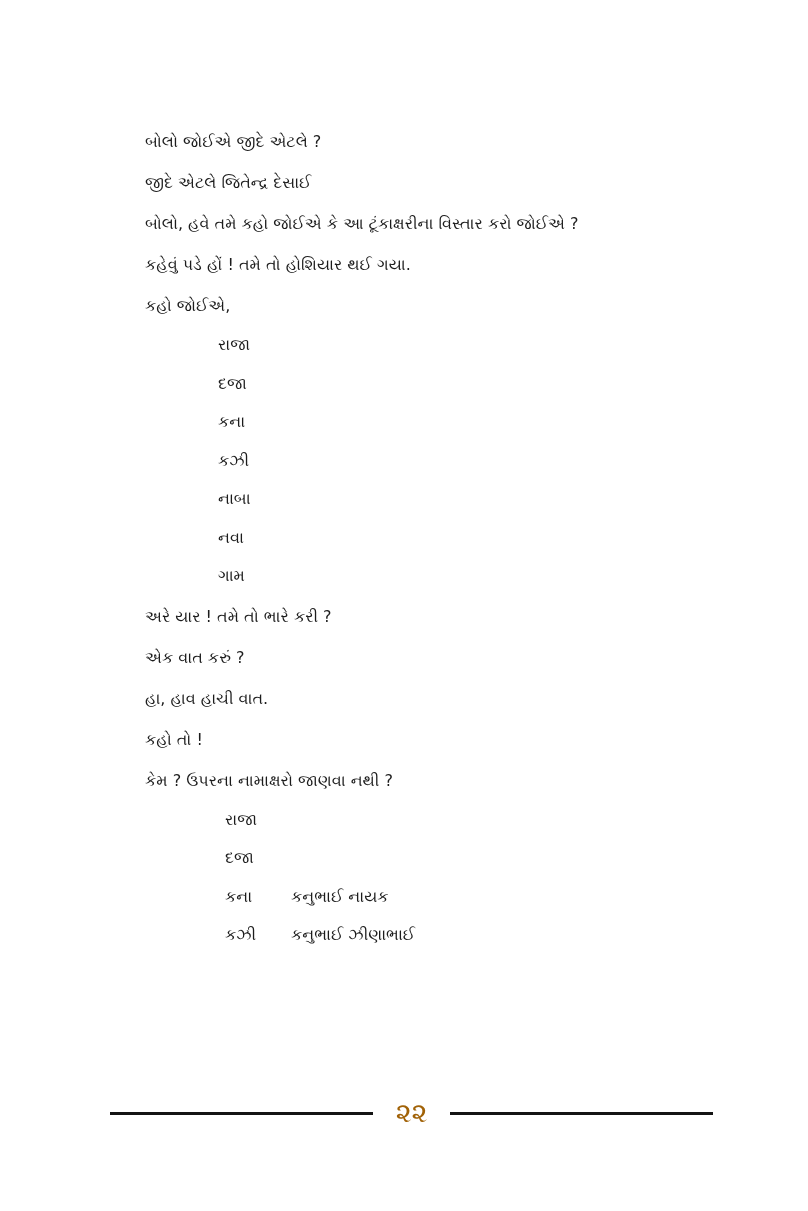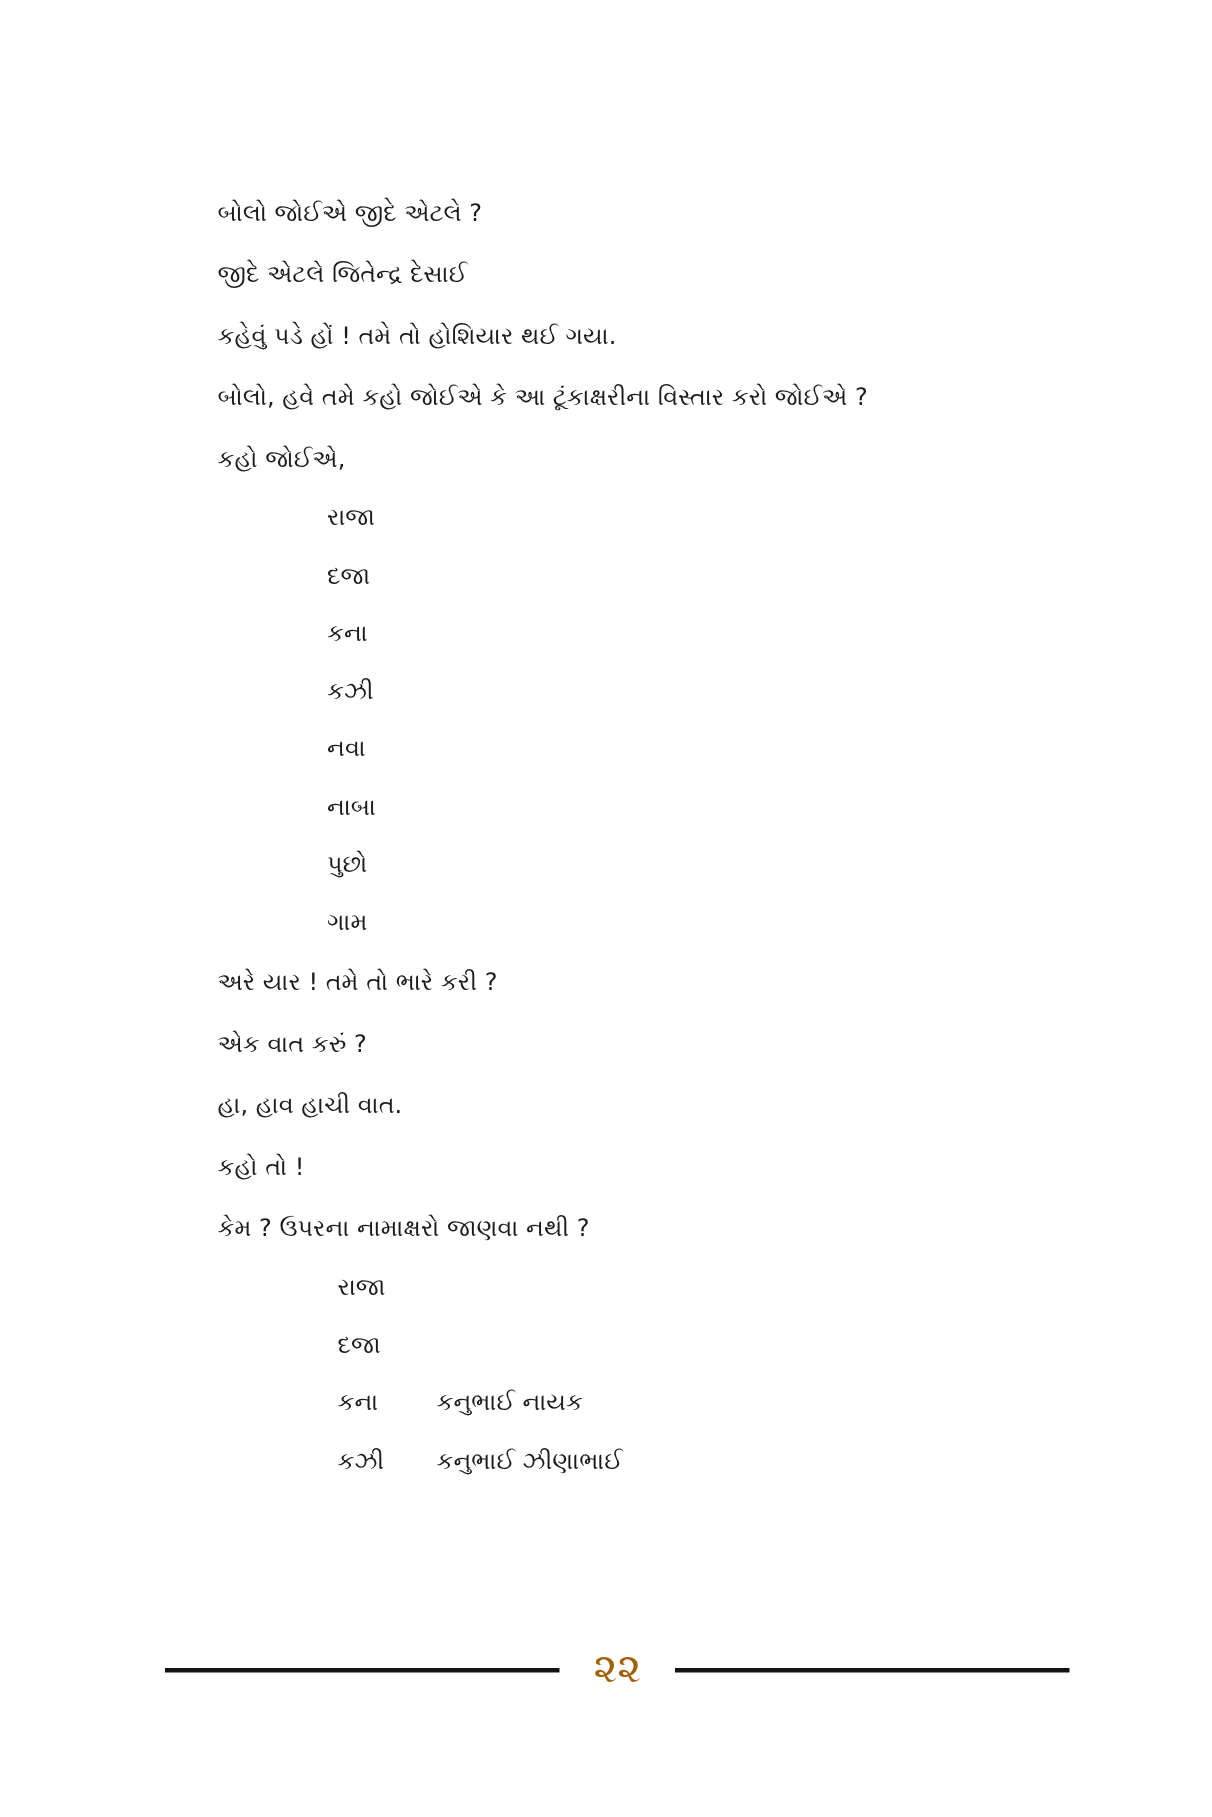--- a/index.html
+++ b/index.html
@@ -74,32 +74,31 @@
   }
 </style>
 </head>
 <body>
 
 <div class="page">
   <div class="content">
 
     <p class="para">બોલો જોઈએ જીદે એટલે ?</p>
     <p class="para">જીદે એટલે જિતેન્દ્ર દેસાઈ</p>
+    <p class="para">બોલો, હવે તમે કહો જોઈએ કે આ ટૂંકાક્ષરીના વિસ્તાર કરો જોઈએ ?</p>
     <p class="para">કહેવું પડે હોં ! તમે તો હોશિયાર થઈ ગયા.</p>
-    <p class="para">બોલો, હવે તમે કહો જોઈએ કે આ ટૂંકાક્ષરીના વિસ્તાર કરો જોઈએ ?</p>
     <p class="para">કહો જોઈએ,</p>
 
     <div class="abbrev-list">
       <p class="abbrev-item">રાજા</p>
       <p class="abbrev-item">દજા</p>
       <p class="abbrev-item">કના</p>
       <p class="abbrev-item">કઝી</p>
+      <p class="abbrev-item">નાબા</p>
       <p class="abbrev-item">નવા</p>
-      <p class="abbrev-item">નાબા</p>
-      <p class="abbrev-item">પુછો</p>
       <p class="abbrev-item">ગામ</p>
     </div>
 
     <p class="para">અરે યાર ! તમે તો ભારે કરી ?</p>
     <p class="para">એક વાત કરું ?</p>
     <p class="para">હા, હાવ હાચી વાત.</p>
     <p class="para">કહો તો !</p>
     <p class="para">કેમ ? ઉપરના નામાક્ષરો જાણવા નથી ?</p>
 
     <div class="names-list">

